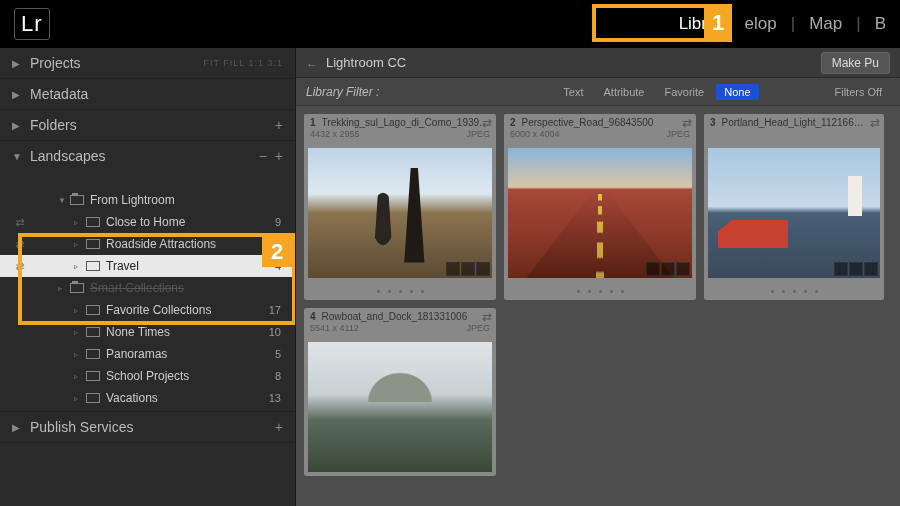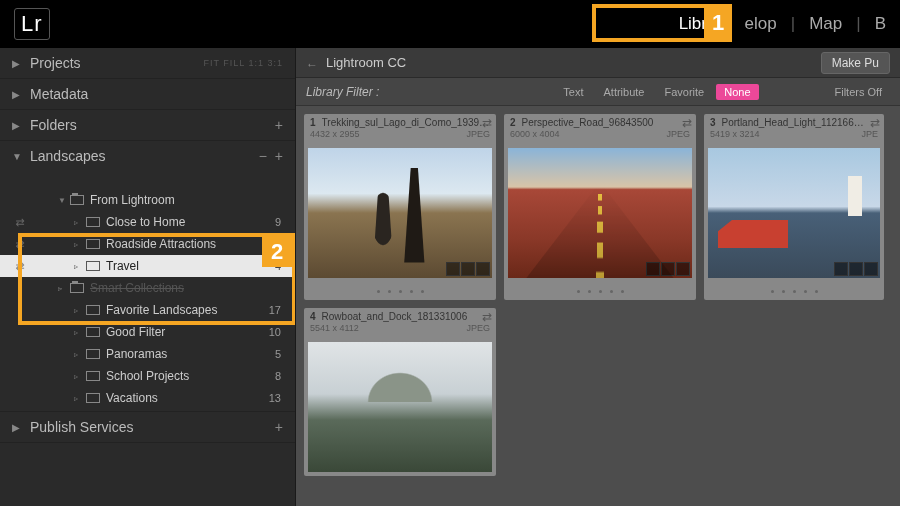--- a/index.html
+++ b/index.html
@@ -46,21 +46,21 @@
 
 .right { flex: 1; display: flex; flex-direction: column; background: #4a4a4a; }
 .breadcrumb { height: 30px; background: #3a3a3a; display: flex; align-items: center; padding: 0 10px; color: #ccc; font-size: 13px; border-bottom: 1px solid #2a2a2a; }
 .bc-arrow { font-size: 12px; color: #888; margin-right: 8px; }
 .bc-spacer { flex: 1; }
 .bc-btn { background: #555; border: 1px solid #666; color: #ddd; font-size: 12px; padding: 3px 10px; border-radius: 3px; cursor: pointer; }
 .filter-bar { height: 28px; background: #454545; display: flex; align-items: center; padding: 0 10px; font-size: 12px; color: #bbb; border-bottom: 1px solid #333; font-style: italic; }
 .filter-bar .lab { font-style: italic; }
 .filter-items { margin-left: auto; display: flex; align-items: center; gap: 4px; font-style: normal; }
 .fi { padding: 2px 8px; color: #aaa; cursor: pointer; font-size: 11px; }
-.fi.active { background: #ec4899; color: #fff; border-radius: 2px; }
+.fi.active { background: #1d4ed8; color: #fff; border-radius: 2px; }
 .gap { width: 60px; }
 
 
 .grid { flex: 1; padding: 8px; display: flex; flex-wrap: wrap; gap: 8px; overflow: hidden; align-content: flex-start; background: #4d4d4d; }
 .cell { width: 192px; background: #888; border-radius: 2px; position: relative; }
 .cell-head { height: 30px; padding: 2px 6px; font-size: 10px; color: #333; line-height: 1.3; display: flex; flex-direction: column; }
 .cell-head .row1 { display: flex; }
 .cell-head .idx { font-weight: 600; margin-right: 6px; }
 .cell-head .fname { flex: 1; white-space: nowrap; overflow: hidden; text-overflow: ellipsis; }
 .cell-head .row2 { display: flex; justify-content: space-between; color: #555; font-size: 9px; }
@@ -174,27 +174,27 @@
 
         <div class="tree-row indent-1 dim-row" style="color:#555; text-decoration:line-through;">
           <span class="mini-tri">▹</span>
           <span class="coll-icon set"></span>
           <span>Smart Collections</span>
         </div>
 
         <div class="tree-row indent-2">
           <span class="mini-tri">▹</span>
           <span class="coll-icon"></span>
-          <span>Favorite Landscapes</span>
+          <span>Favorite Collections</span>
           <span class="count">17</span>
         </div>
         <div class="tree-row indent-2">
           <span class="mini-tri">▹</span>
           <span class="coll-icon"></span>
-          <span>Good Filter</span>
+          <span>None Times</span>
           <span class="count">10</span>
         </div>
         <div class="tree-row indent-2">
           <span class="mini-tri">▹</span>
           <span class="coll-icon"></span>
           <span>Panoramas</span>
           <span class="count">5</span>
         </div>
         <div class="tree-row indent-2">
           <span class="mini-tri">▹</span>
@@ -301,24 +301,20 @@
             <span class="dot"></span>
           </div>
       </div>
 
       <div class="cell" style="width:180px;">
         <div class="cell-head">
           <div class="row1">
             <span class="idx">3</span>
             <span class="fname">Portland_Head_Light_112166…</span>
           </div>
-          <div class="row2">
-            <span>5419 x 3214</span>
-            <span>JPE</span>
-          </div>
         </div>
         <span class="pin-corner">⇄</span>
         <div class="thumb th-light">
           <div class="badge-row">
               <span class="badge"></span>
               <span class="badge"></span>
               <span class="badge"></span>
             </div>
         </div>
         <div class="cell-foot">

